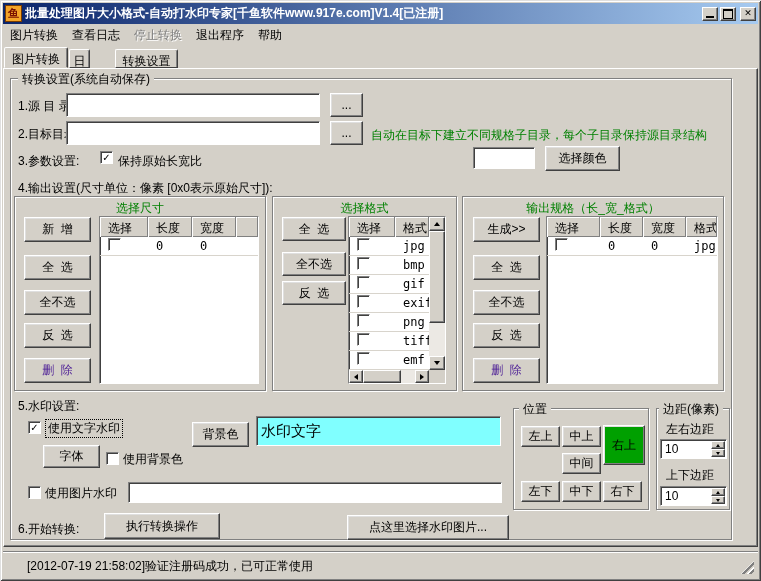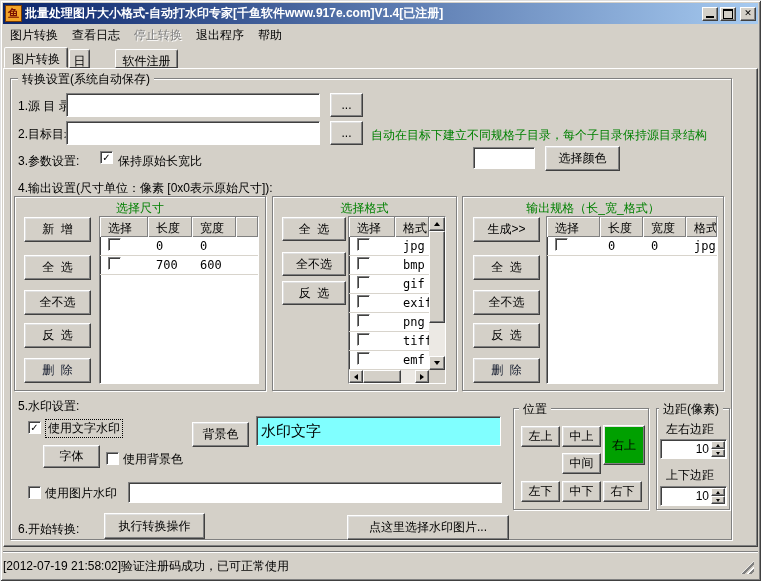--- a/index.html
+++ b/index.html
@@ -28,21 +28,21 @@
   .tab{background:#d4d0c8;border:1px solid;border-color:#fff #404040 transparent #fff;
        box-shadow:inset -1px 0 0 #808080;text-align:center;box-sizing:border-box;padding-top:3px;
        border-top-left-radius:2px;border-top-right-radius:2px;}
   .tab.inactive{border-bottom:1px solid #404040;}
   .page{left:3px;top:68px;width:755px;height:479px;background:#d4d0c8;border:1px solid;
        border-color:#fff #404040 #404040 #fff;box-shadow:inset -1px -1px 0 #808080;box-sizing:border-box;}
   
   .btn{background:#d4d0c8;border:1px solid;border-color:#fff #404040 #404040 #fff;
        box-shadow:inset -1px -1px 0 #808080,inset 1px 1px 0 #dfdfdf;box-sizing:border-box;
        display:flex;align-items:center;justify-content:center;white-space:pre;cursor:default;}
-  .btn.red{color:#0f172a;}
+  .btn.red{color:#4c1d95;}
   .btn.sel{background:#00a000;}
   .input{background:#fff;border:1px solid;border-color:#808080 #fff #fff #808080;
        box-shadow:inset 1px 1px 0 #404040;box-sizing:border-box;font-family:inherit;font-size:12px;
        padding:2px 4px;outline:none;}
   .grp{border:1px solid #808080;box-shadow:1px 1px 0 #fff,inset 1px 1px 0 #fff;box-sizing:border-box;}
   .legend{background:#d4d0c8;padding:0 4px;white-space:nowrap;}
   .hint{color:#008000;white-space:nowrap;}
   .ptitle{color:#008000;text-align:center;white-space:nowrap;}
   .lbl{white-space:nowrap;}
   .cb{width:13px;height:13px;background:#fff;border:1px solid;border-color:#808080 #fff #fff #808080;
@@ -70,29 +70,29 @@
   .thumb{position:absolute;background:#d4d0c8;border:1px solid;border-color:#fff #404040 #404040 #fff;
        box-shadow:inset -1px -1px 0 #808080;box-sizing:border-box;}
   .tri-u{width:0;height:0;border-left:3px solid transparent;border-right:3px solid transparent;border-bottom:4px solid #000;}
   .tri-d{width:0;height:0;border-left:3px solid transparent;border-right:3px solid transparent;border-top:4px solid #000;}
   .tri-l{width:0;height:0;border-top:3px solid transparent;border-bottom:3px solid transparent;border-right:4px solid #000;}
   .tri-r{width:0;height:0;border-top:3px solid transparent;border-bottom:3px solid transparent;border-left:4px solid #000;}
   
   .spin{position:absolute;width:67px;height:20px;background:#fff;border:1px solid;
        border-color:#808080 #fff #fff #808080;box-shadow:inset 1px 1px 0 #404040;box-sizing:border-box;}
   .spin input{position:absolute;left:2px;top:1px;width:44px;height:15px;border:0;outline:none;
-       font-family:inherit;font-size:12px;padding:0 0 0 2px;text-align:right;}
+       font-family:inherit;font-size:12px;padding:0 0 0 2px;}
   .spbtn{position:absolute;right:1px;width:14px;height:8px;background:#d4d0c8;border:1px solid;
        border-color:#fff #404040 #404040 #fff;box-shadow:inset -1px -1px 0 #808080;box-sizing:border-box;
        display:flex;align-items:center;justify-content:center;}
   .spbtn .tri-u{border-left-width:2px;border-right-width:2px;border-bottom-width:3px;}
   .spbtn .tri-d{border-left-width:2px;border-right-width:2px;border-top-width:3px;}
   
   .status{left:3px;top:551px;width:755px;height:27px;background:#d4d0c8;
-       box-shadow:inset 0 1px 0 #808080,inset 0 2px 0 #fff;box-sizing:border-box;padding:7px 0 0 0;}
+       box-shadow:inset 0 1px 0 #808080,inset 0 2px 0 #fff;box-sizing:border-box;padding:7px 0 0 24px;}
   .grip{position:absolute;right:4px;bottom:4px;width:13px;height:13px;
        background:repeating-linear-gradient(-45deg,transparent 0 2px,#808080 2px 4px,#fff 4px 5px);
        clip-path:polygon(100% 0,100% 100%,0 100%);}
   .wmtext{background:#80ffff;font-size:15px;padding:4px 4px;}
 </style>
 </head>
 <body>
 
 <div class="win">
 
@@ -113,21 +113,21 @@
   <div class="menubar abs">
     <span class="mi">图片转换</span>
     <span class="mi">查看日志</span>
     <span class="mi dis">停止转换</span>
     <span class="mi">退出程序</span>
     <span class="mi">帮助</span>
   </div>
 
   <div class="tab abs" style="left:4px;top:47px;width:64px;height:21px;z-index:3">图片转换</div>
   <div class="tab inactive abs" style="left:69px;top:49px;width:21px;height:19px;z-index:1">日志</div>
-  <div class="tab inactive abs" style="left:115px;top:49px;width:63px;height:19px;z-index:1">软件注册</div>
+  <div class="tab inactive abs" style="left:115px;top:49px;width:63px;height:19px;z-index:1">转换设置</div>
 
   <div class="page abs" style="z-index:2"></div>
 
   <div class="grp abs" style="left:10px;top:78px;width:722px;height:462px;z-index:4"></div>
   <div class="legend abs" style="left:18px;top:71px;z-index:5">转换设置(系统自动保存)</div>
 
   <div class="lbl abs" style="left:18px;top:98px;z-index:5">1.源 目 录:</div>
   <input class="input abs" style="left: 66px; top: 93px; width: 254px; height: 24px; z-index: 5;" value="">
   <div class="btn abs" style="left:330px;top:93px;width:33px;height:24px;z-index:5">...</div>
 
@@ -156,25 +156,20 @@
         <span class="hc s1">选择</span>
         <span class="hc s2">长度</span>
         <span class="hc s3">宽度</span>
         <span class="hc" style="flex:1"></span>
       </div>
       <div class="trow">
         <span class="cell s1"><span class="cb"></span></span>
         <span class="cell s2 mono">0</span>
         <span class="cell s3 mono">0</span>
       </div>
-      <div class="trow">
-        <span class="cell s1"><span class="cb"></span></span>
-        <span class="cell s2 mono">700</span>
-        <span class="cell s3 mono">600</span>
-      </div>
     </div>
   </div>
 
   <div class="grp abs" style="left:272px;top:196px;width:185px;height:195px;z-index:5;background:#d4d0c8">
     <div class="ptitle abs" style="left:0;top:3px;width:100%">选择格式</div>
     <div class="btn abs" style="left:9px;top:20px;width:64px;height:24px">全  选</div>
     <div class="btn abs" style="left:9px;top:55px;width:64px;height:24px">全不选</div>
     <div class="btn abs" style="left:9px;top:84px;width:64px;height:24px">反  选</div>
     <div class="tbl abs" style="left:75px;top:19px;width:98px;height:168px">
       <div style="margin-right:16px">
@@ -299,21 +294,21 @@
     <input value="10" style="">
     <span class="spbtn" style="top:1px">
         <span class="tri-u"></span>
       </span>
     <span class="spbtn" style="bottom:1px">
         <span class="tri-d"></span>
       </span>
   </div>
 
   <div class="lbl abs" style="left:18px;top:521px;z-index:6">6.开始转换:</div>
-  <div class="btn abs" style="left:104px;top:513px;width:101px;height:26px;z-index:6">执行转换操作</div>
+  <div class="btn abs" style="left:104px;top:513px;width:116px;height:26px;z-index:6">执行转换操作</div>
   <div class="btn abs" style="left:347px;top:515px;width:162px;height:25px;z-index:6">点这里选择水印图片...</div>
 
   <div class="status abs">
     <span>[2012-07-19 21:58:02]验证注册码成功，已可正常使用</span>
     <span class="grip"></span>
   </div>
 
 </div>
 
 </body></html>

